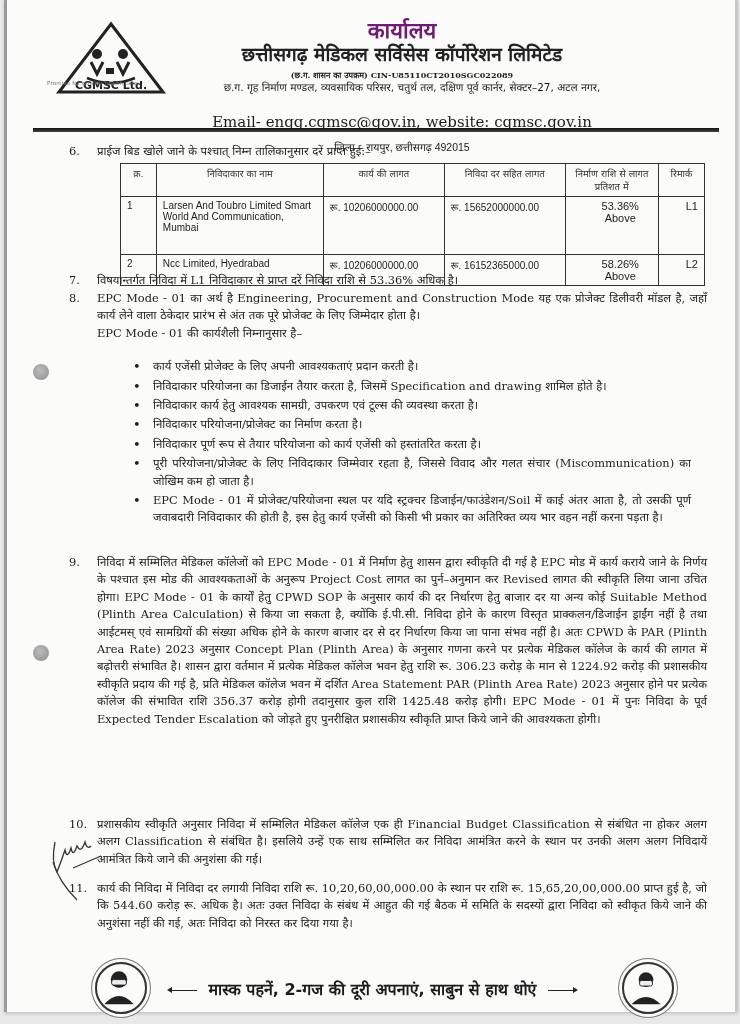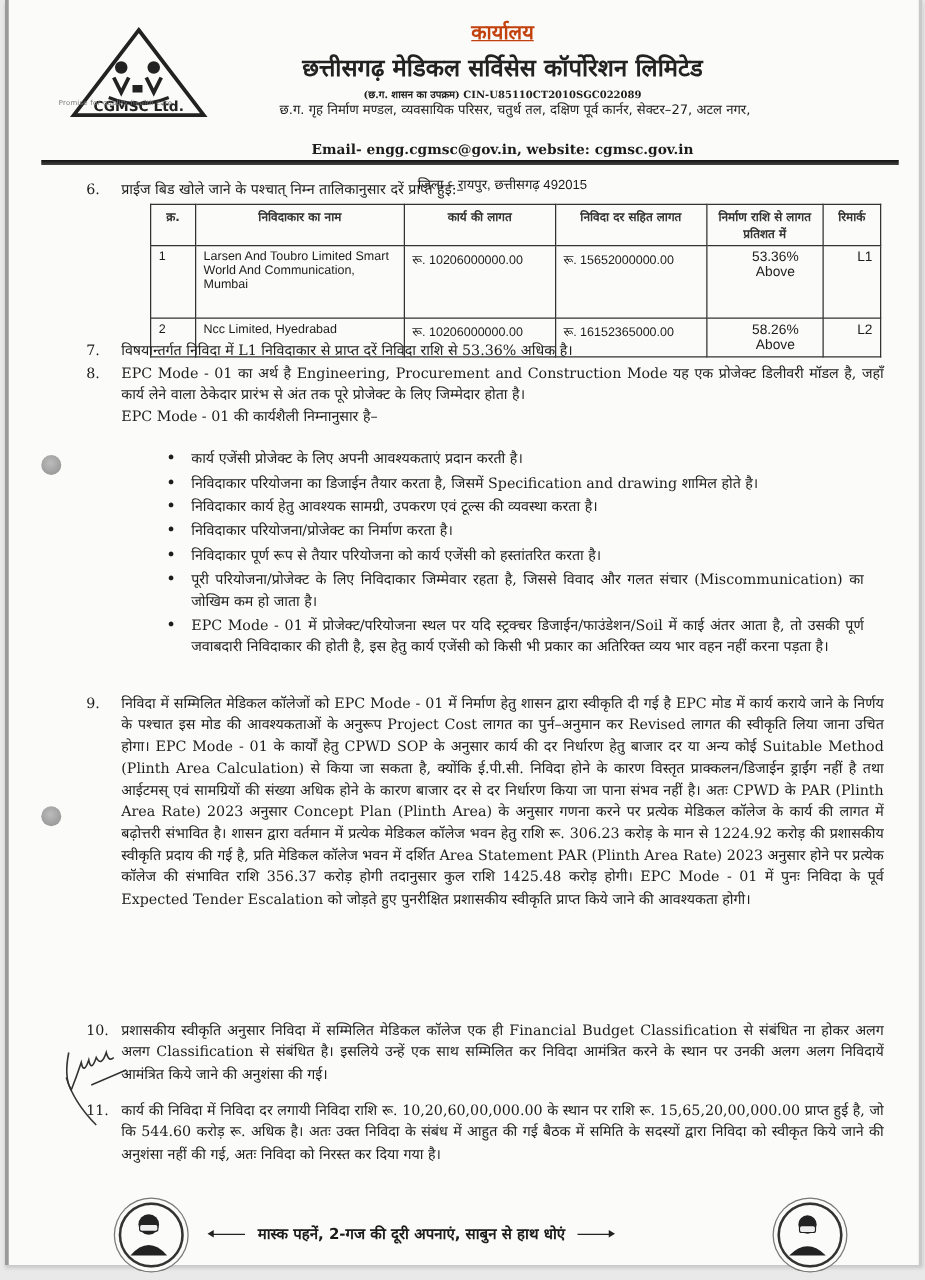--- a/index.html
+++ b/index.html
@@ -12,51 +12,51 @@
   .page {
     position:absolute; left:4px; top:0; width:728px; height:1012px;
     background:#fbfbfa;
     border-left:3px solid #9a9a9a;
     border-right:3px solid #c9c9c9;
     box-shadow: 0 2px 3px rgba(0,0,0,0.15);
   }
   .logo { position:absolute; left:44px; top:16px; width:120px; height:100px; }
   .logo-tagline { position:absolute; left:40px; top:80px; font-size:5.5px; color:#777; font-family:"DejaVu Sans", sans-serif; letter-spacing:0.2px;}
   .hdr { position:absolute; left:170px; width:450px; text-align:center; }
-  .hdr-office { top:14px; font-size:16px; font-weight:bold; font-family:"DejaVu Sans", sans-serif; color:#c2410c;text-decoration:underline; }
+  .hdr-office { top:14px; font-size:22px; font-weight:bold; font-family:"DejaVu Sans", sans-serif; color:#701a75; }
   .hdr-org { top:41px; font-size:19px; font-weight:bold; font-family:"DejaVu Sans", sans-serif; color:#222; }
   .hdr-cin { top:69px; font-size:8px; font-weight:bold; }
   .hdr-addr1 { top:80px; left:145px; width:520px; font-size:10.5px; font-family:"DejaVu Sans", sans-serif; }
   .hdr-addr2 { top:97px; font-size:10.5px; font-family:Liberation Sans, sans-serif;margin-top:43px; }
-  .hdr-email { top:113px; font-size:11px; font-weight:bold; }
+  .hdr-email { top:113px; font-size:15px; font-weight:normal; }
   .rule { position:absolute; left:26px; top:128px; width:686px; height:4px; background:linear-gradient(#111,#444); }
 
   .p { position:absolute; left:90px; width:610px; font-size:11.4px; line-height:17.4px; text-align:justify; }
   .num { position:absolute; left:-28px; top:0; }
 
   table.bids {
     position:absolute; left:113px; top:163px; width:585px;
     border-collapse:collapse; font-size:10px;
     font-family:"Liberation Sans", "DejaVu Sans", sans-serif;
   }
   table.bids th, table.bids td { border:1px solid #333; padding:3px 6px; vertical-align:top; }
-  table.bids th { font-weight:bold; font-size:9.5px; font-family:"DejaVu Sans", sans-serif; color:#333; text-align:center; }
+  table.bids th { font-weight:normal; font-size:9.5px; font-family:"DejaVu Sans", sans-serif; color:#333; text-align:center; }
   table.bids td.pct { font-size:11px; text-align:center;padding-left:23px; }
   table.bids td.rm { font-size:11px; text-align:right; }
 
   ul.bl { list-style:none; margin:16px; padding:0; }
   ul.bl li { position:relative; padding-left:40px; margin:0 0 2px 0; }
   ul.bl li::before { content:"\2022"; position:absolute; left:20px; top:0; font-size:13px; }
 
   .hole { position:absolute; width:16px; height:16px; border-radius:50%; background:radial-gradient(circle at 45% 40%, #bcbcbc, #8e8e8e); }
   .sign { position:absolute; left:36px; top:832px; width:60px; height:75px; }
 
   .footer { position:absolute; left:60px; top:962px; width:610px; height:50px; }
   .footer .badge { position:absolute; top:0; width:48px; height:48px; border-radius:50%; border:2px solid #333; box-shadow:0 0 0 3px #fbfbfa, 0 0 0 4px #777; }
-  .footer .msg { position:absolute; left:95px; top:16px; width:420px; text-align:left; font-size:12px; font-weight:bold; font-family:"DejaVu Sans", sans-serif; }
+  .footer .msg { position:absolute; left:95px; top:16px; width:420px; text-align:right; font-size:16px; font-weight:bold; font-family:"DejaVu Sans", sans-serif; }
   .arrow-l, .arrow-r { display:inline-block; width:28px; height:1.5px; background:#222; vertical-align:middle; position:relative; margin:0 6px; }
   .arrow-l::before { content:""; position:absolute; left:-2px; top:-3px; border:3.5px solid transparent; border-right:5px solid #222; border-left:none; }
   .arrow-r::after { content:""; position:absolute; right:-2px; top:-3px; border:3.5px solid transparent; border-left:5px solid #222; border-right:none; }
 </style>
 </head>
 <body>
 
 <div class="page">
 
   <svg class="logo" viewBox="0 0 120 100">

